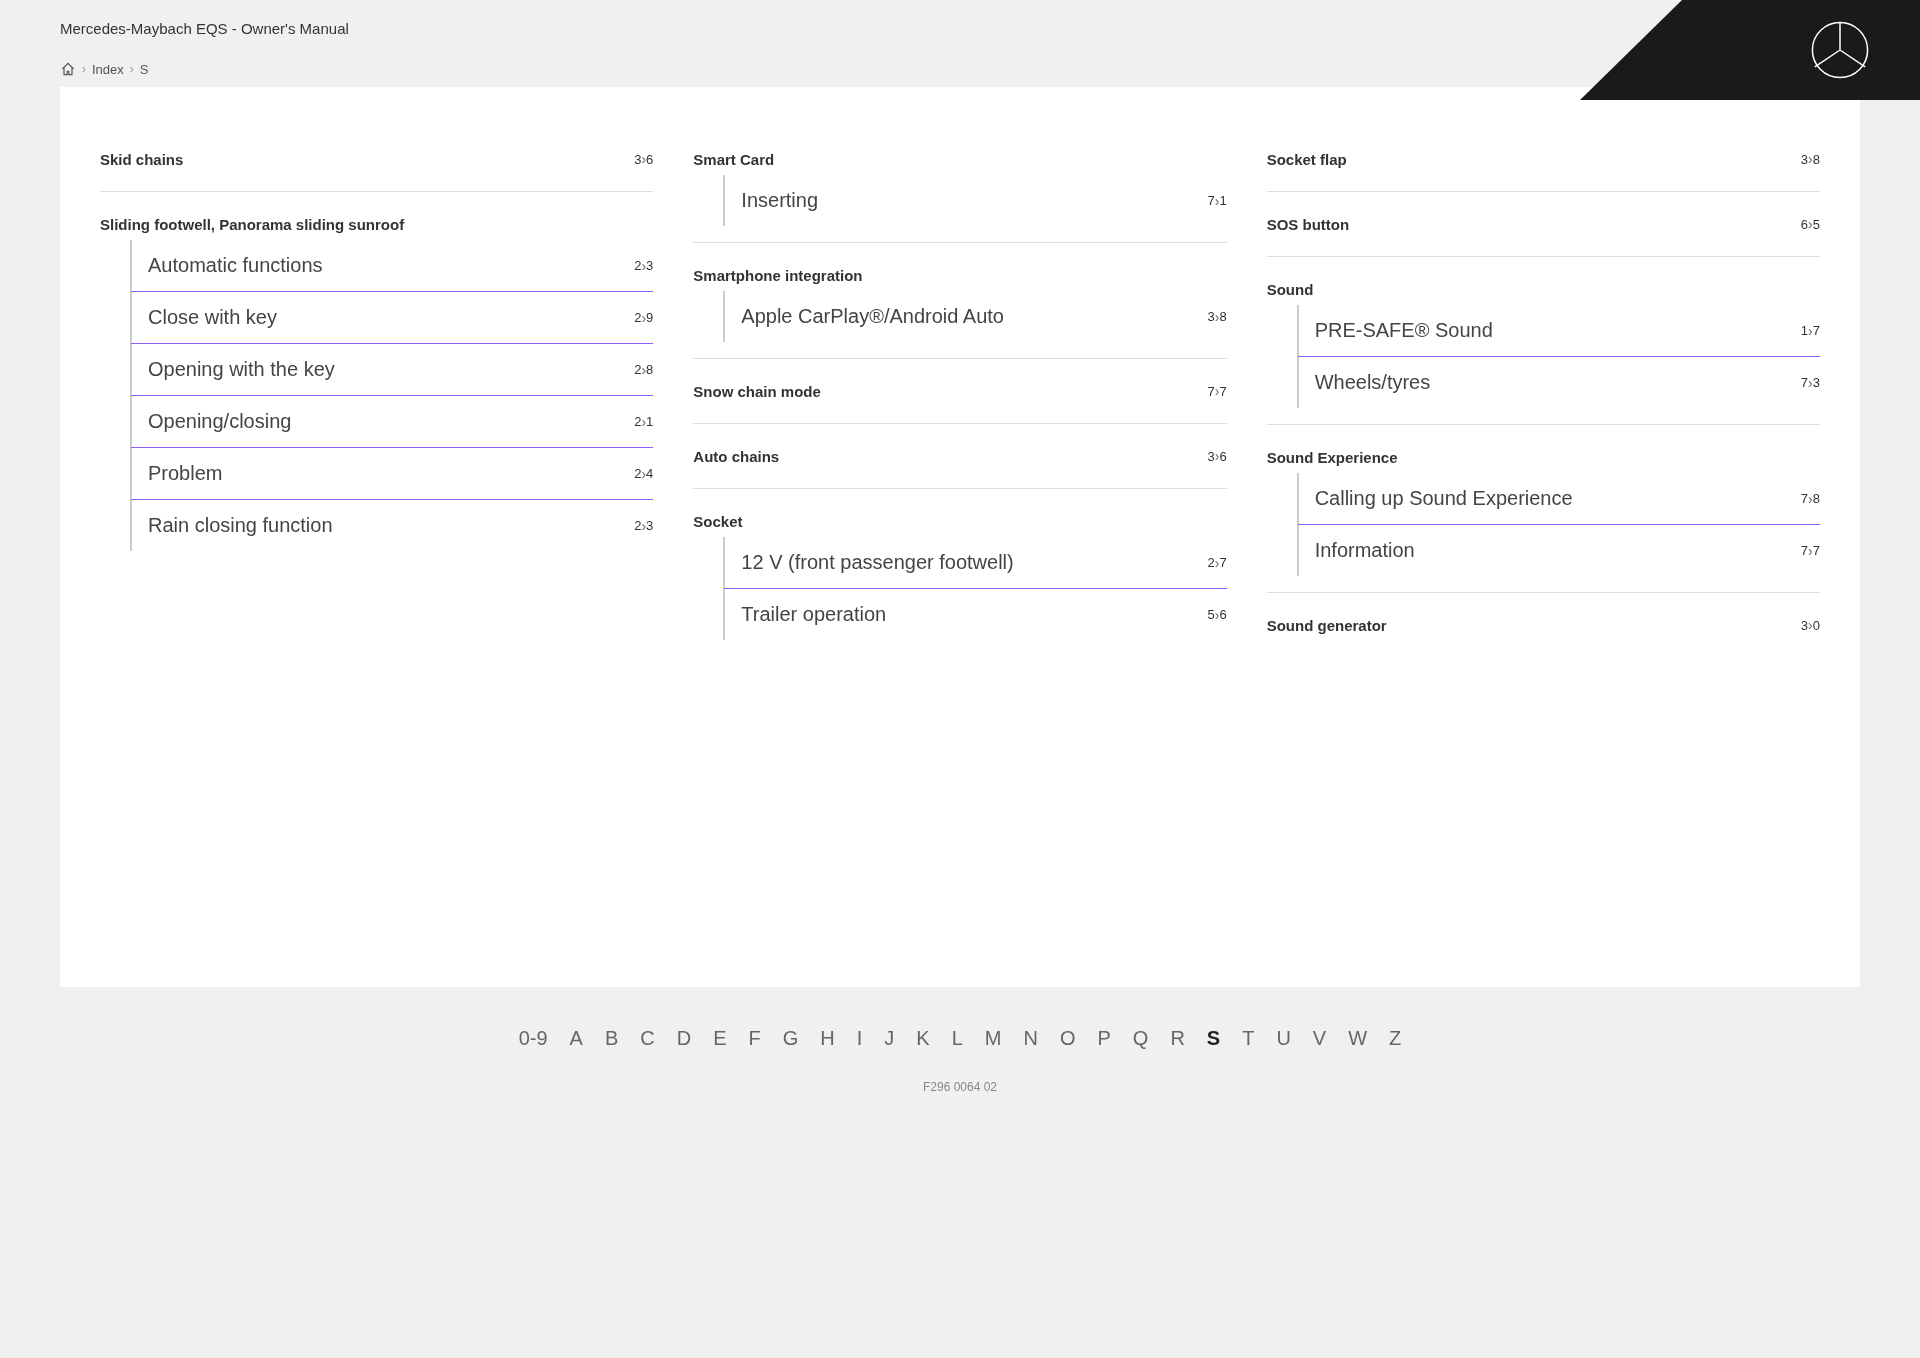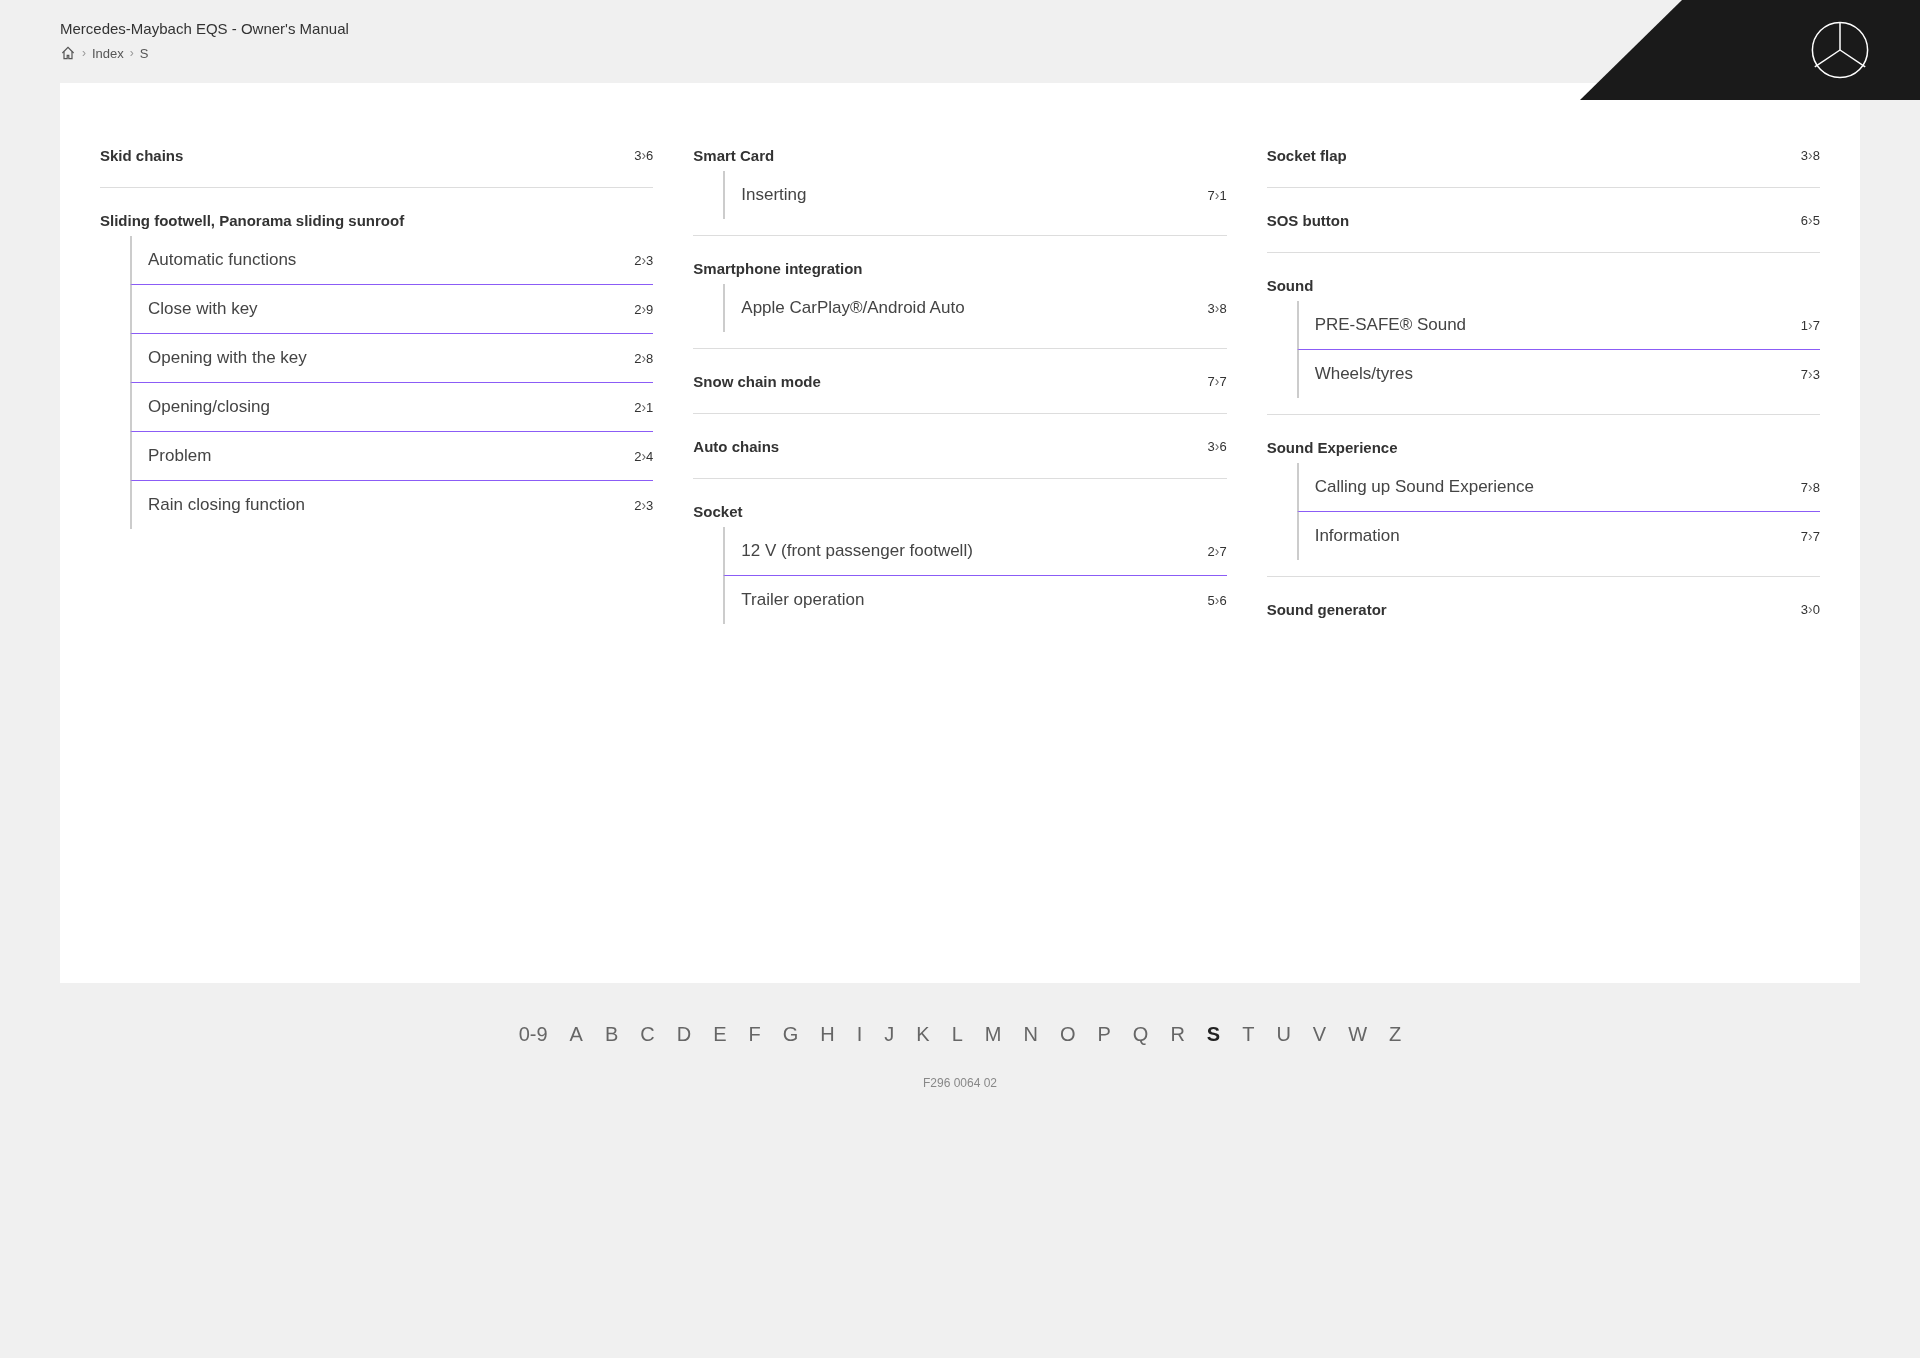--- a/index.html
+++ b/index.html
@@ -21,21 +21,21 @@
       justify-content: space-between;
       position: relative;
     }
     .header-left {
       display: flex;
       flex-direction: column;
     }
     .header-title {
       font-size: 15px;
       color: #333;
-      margin-bottom: 8px;
+      margin-bottom: 24px;
     }
     .breadcrumb {
       display: flex;
       align-items: center;
       gap: 6px;
       font-size: 13px;
       color: #555;
     }
     .breadcrumb-separator {
       color: #999;
@@ -57,21 +57,21 @@
       padding-right: 50px;
     }
     .mercedes-star {
       width: 60px;
       height: 60px;
     }
 
     
     .main-content {
       background: white;
-      margin: 12px 60px;
+      margin: 0 60px;
       padding: 40px 40px;
       min-height: 900px;
     }
 
     
     .columns {
       display: grid;
       grid-template-columns: 1fr 1fr 1fr;
       gap: 0;
     }
@@ -117,21 +117,21 @@
       border-bottom: 1px solid #8b5cf6;
       padding: 14px 0 14px 16px;
       display: flex;
       align-items: center;
       justify-content: space-between;
     }
     .sub-entry:last-child {
       border-bottom: none;
     }
     .sub-entry-label {
-      font-size: 17px;
+      font-size: 20px;
       color: #444;
     }
 
     
     .alphabet-nav {
       background: #f0f0f0;
       padding: 20px 60px;
       display: flex;
       justify-content: center;
       align-items: center;

